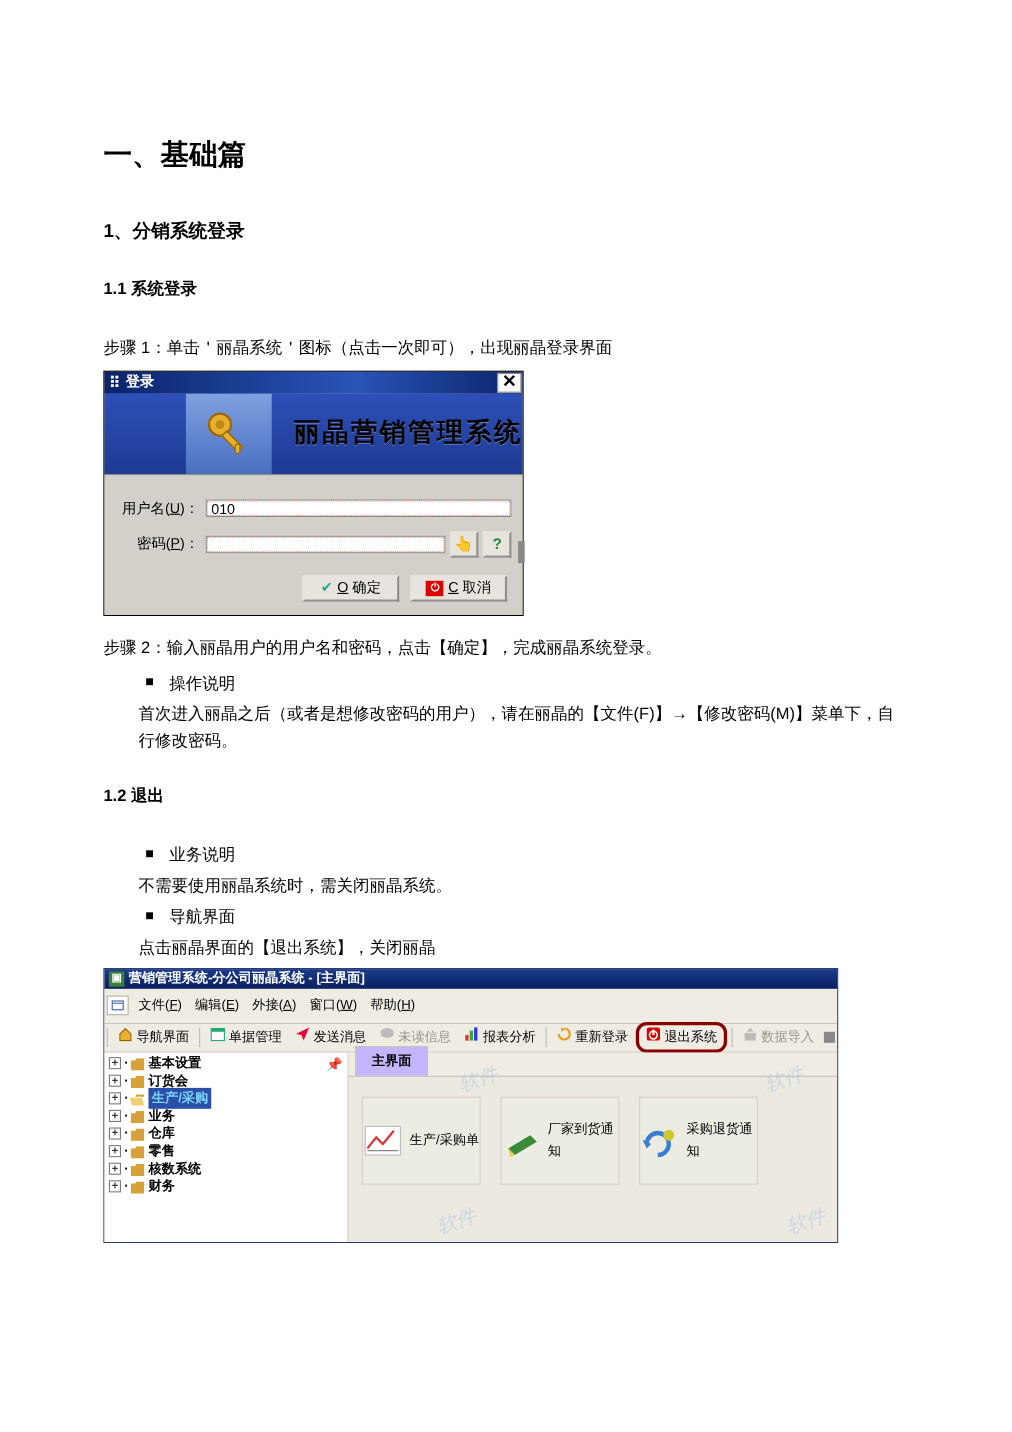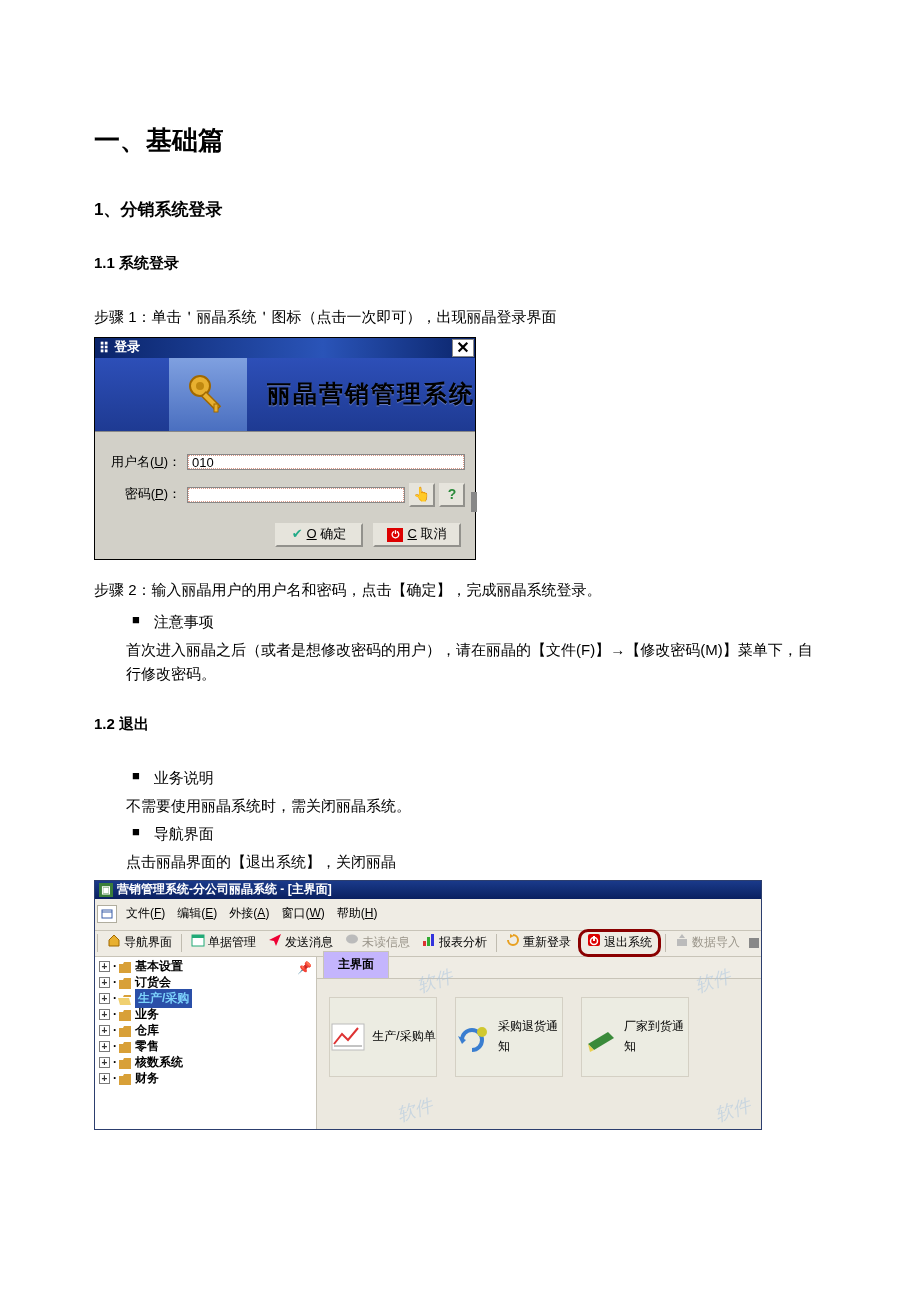--- a/index.html
+++ b/index.html
@@ -347,21 +347,21 @@
         <span class="cancel-ico">⏻</span>
         <span><u>C</u><span> 取消</span></span>
       </div>
     </div>
   </div>
 </div>
 
 <p class="para">步骤 2：输入丽晶用户的用户名和密码，点击【确定】，完成丽晶系统登录。</p>
 <div class="bullet">
   <span class="bullet-mark">■</span>
-  <span>注意事项</span>
+  <span>操作说明</span>
 </div>
 <p class="indent">首次进入丽晶之后（或者是想修改密码的用户），请在丽晶的【文件(F)】→【修改密码(M)】菜单下，自行修改密码。</p>
 
 <h3 style="margin-top:26px">1.2 退出</h3>
 
 <div class="bullet">
   <span class="bullet-mark">■</span>
   <span>业务说明</span>
 </div>
 <p class="indent">不需要使用丽晶系统时，需关闭丽晶系统。</p>
@@ -538,32 +538,32 @@
                 <rect x="2" y="2" width="32" height="26" fill="#fff" stroke="#bbb"></rect>
                 <polyline points="4,22 12,12 18,18 28,6" fill="none" stroke="#d33" stroke-width="2"></polyline>
                 <line x1="4" y1="24" x2="32" y2="24" stroke="#888"></line>
               </svg>
           </div>
           <span>生产/采购单</span>
         </div>
         <div class="big-btn">
           <div class="big-ico">
             <svg width="36" height="30">
+                <path d="M6 22 L26 10 L32 16 L12 28 Z" fill="#3a8a3a"></path>
+                <path d="M6 22 L12 28 L8 30 Z" fill="#e8d050"></path>
+              </svg>
+          </div>
+          <span>厂家到货通知</span>
+        </div>
+        <div class="big-btn">
+          <div class="big-ico">
+            <svg width="36" height="30">
                 <path d="M6 18 A10 10 0 1 1 16 28" fill="none" stroke="#3a7ed0" stroke-width="4"></path>
                 <path d="M2 14 L10 18 L6 22 Z" fill="#3a7ed0"></path>
                 <circle cx="26" cy="10" r="5" fill="#d0c830"></circle>
               </svg>
           </div>
           <span>采购退货通知</span>
         </div>
-        <div class="big-btn">
-          <div class="big-ico">
-            <svg width="36" height="30">
-                <path d="M6 22 L26 10 L32 16 L12 28 Z" fill="#3a8a3a"></path>
-                <path d="M6 22 L12 28 L8 30 Z" fill="#e8d050"></path>
-              </svg>
-          </div>
-          <span>厂家到货通知</span>
-        </div>
       </div>
     </div>
   </div>
 </div>
 
 </body></html>

